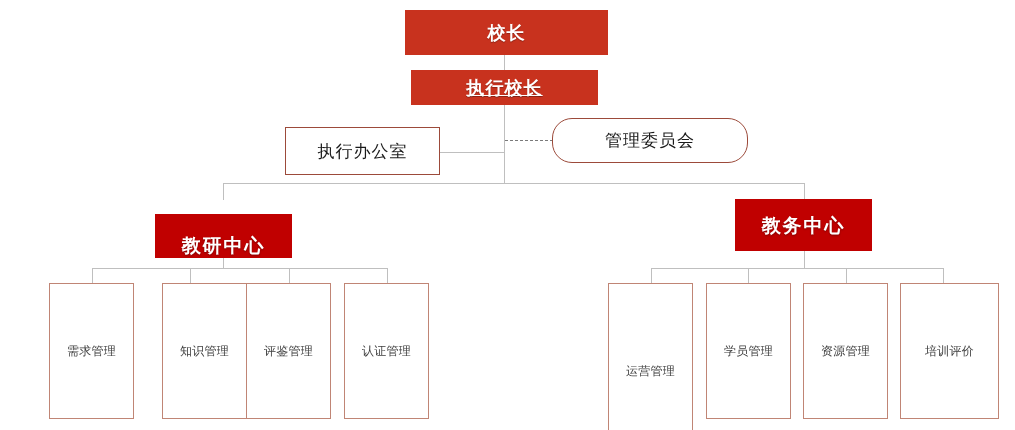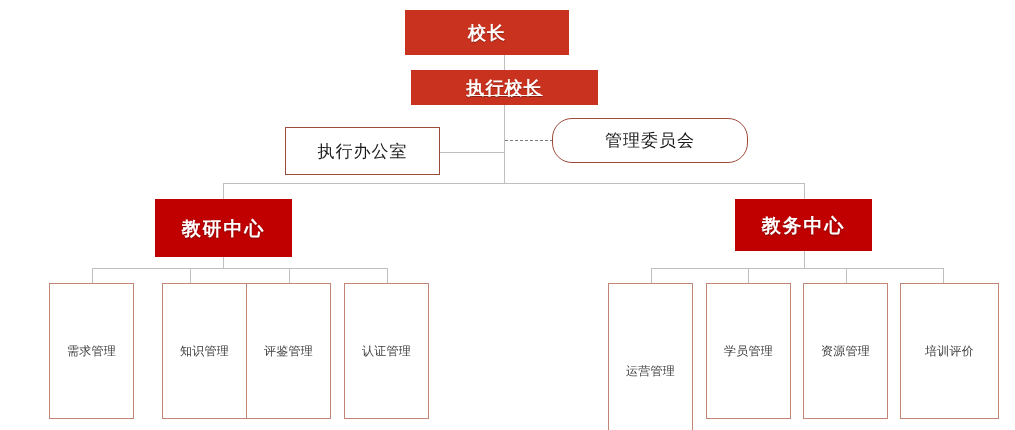--- a/index.html
+++ b/index.html
@@ -108,37 +108,37 @@
   <div class="conn conn-v" style="left:289px; top:268px; height:15px;"></div>
   <div class="conn conn-v" style="left:387px; top:268px; height:15px;"></div>
 
   <div class="conn conn-v" style="left:804px; top:251px; height:18px;"></div>
   <div class="conn conn-h" style="left:651px; top:268px; width:292px;"></div>
   <div class="conn conn-v" style="left:651px; top:268px; height:15px;"></div>
   <div class="conn conn-v" style="left:748px; top:268px; height:15px;"></div>
   <div class="conn conn-v" style="left:846px; top:268px; height:15px;"></div>
   <div class="conn conn-v" style="left:943px; top:268px; height:15px;"></div>
 
-  <div class="node node-top" style="left:405px; top:10px; width:164px; height:45px;">
+  <div class="node node-top" style="left:405px; top:10px; width:203px; height:45px;">
     <span>校长</span>
   </div>
 
   <div class="node node-top" style="left:411px; top:70px; width:187px; height:35px;text-decoration:underline;">
     <span>执行校长</span>
   </div>
 
   <div class="node node-outline" style="left:285px; top:127px; width:155px; height:48px;">
     <span>执行办公室</span>
   </div>
 
   <div class="node node-outline" style="left:552px; top:118px; width:196px; height:45px;border-radius:20px;">
     <span>管理委员会</span>
   </div>
 
-  <div class="node node-center" style="left:155px; top:199px; width:137px; height:58px;">
+  <div class="node node-center" style="left:155px; top:214px; width:137px; height:44px;align-items:flex-end;">
     <span>教研中心</span>
   </div>
 
   <div class="node node-center" style="left:735px; top:199px; width:137px; height:52px;">
     <span>教务中心</span>
   </div>
 
   <div class="node node-leaf" style="left:49px; top:283px; width:85px; height:136px;">
     <span>需求管理</span>
   </div>

